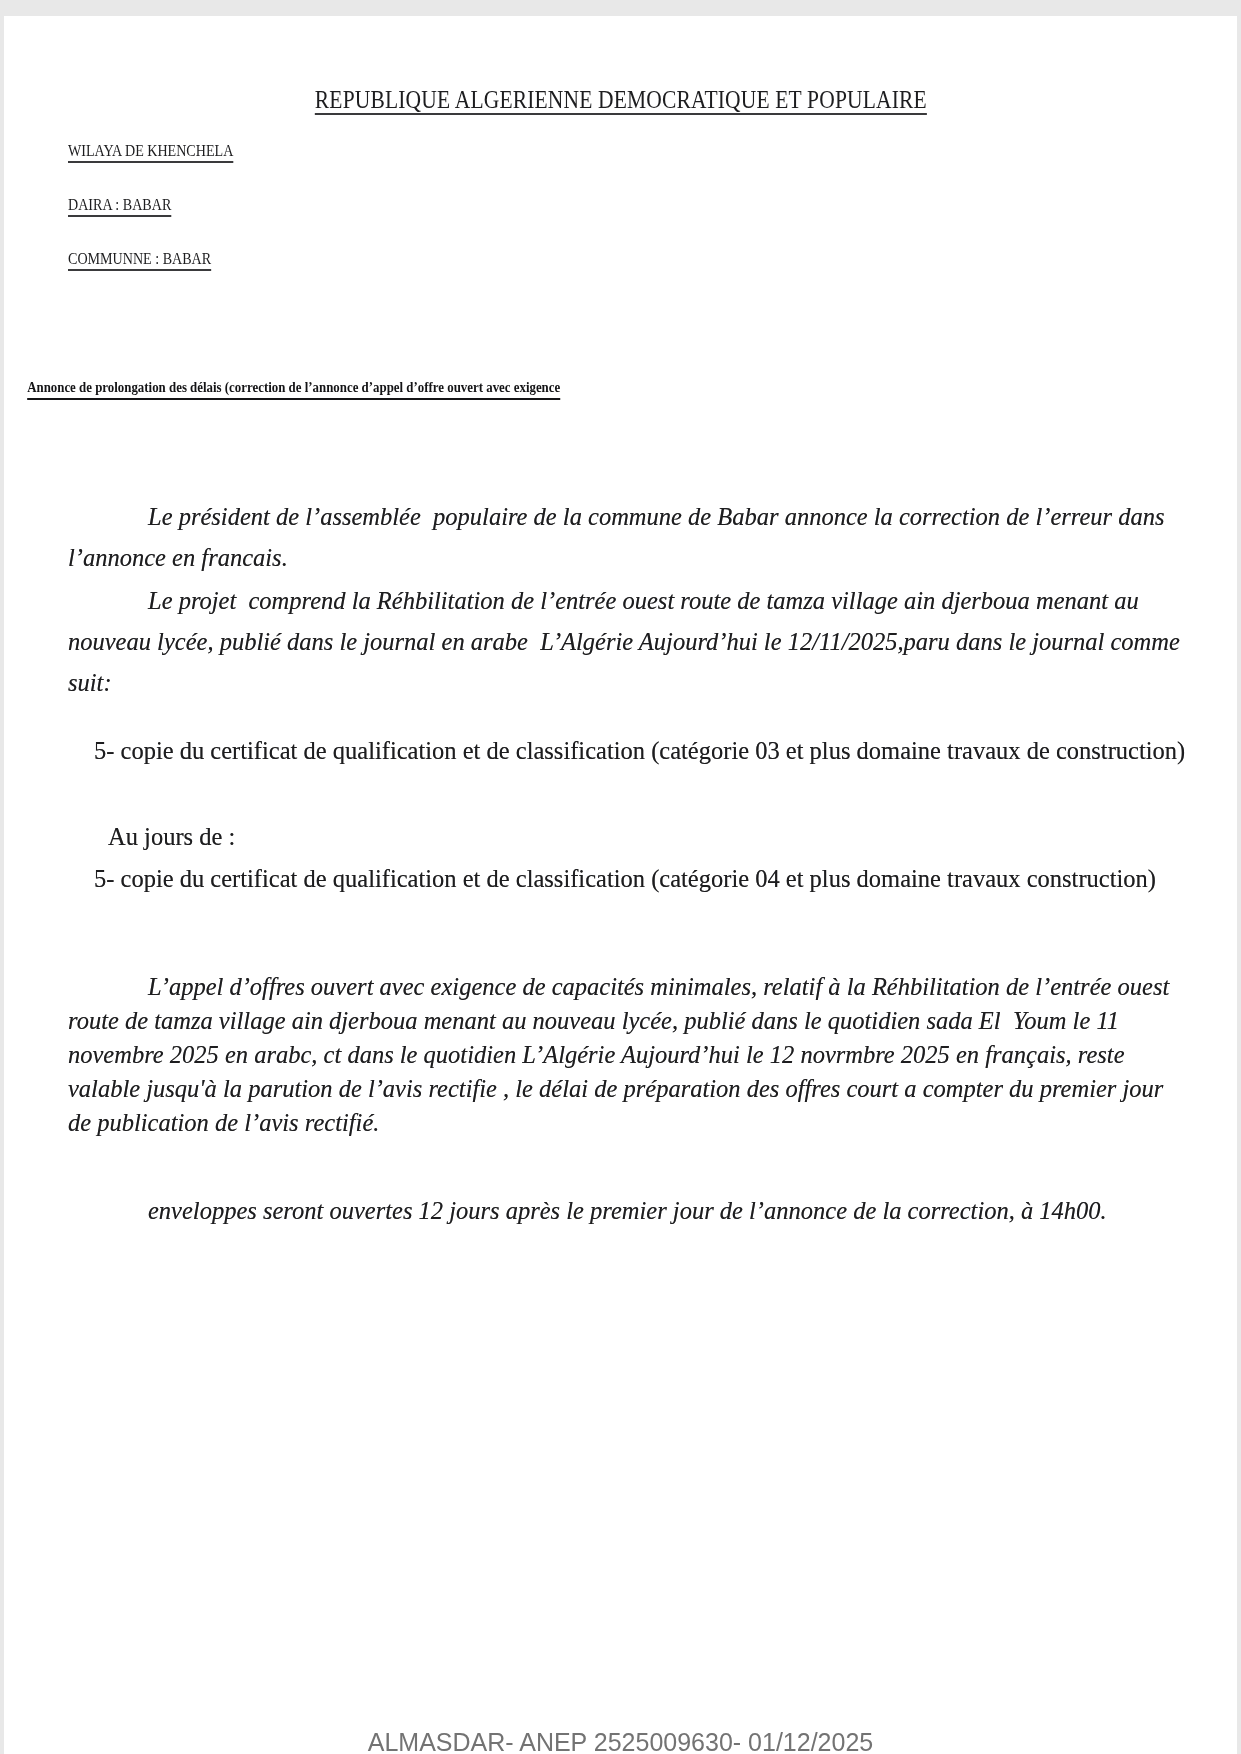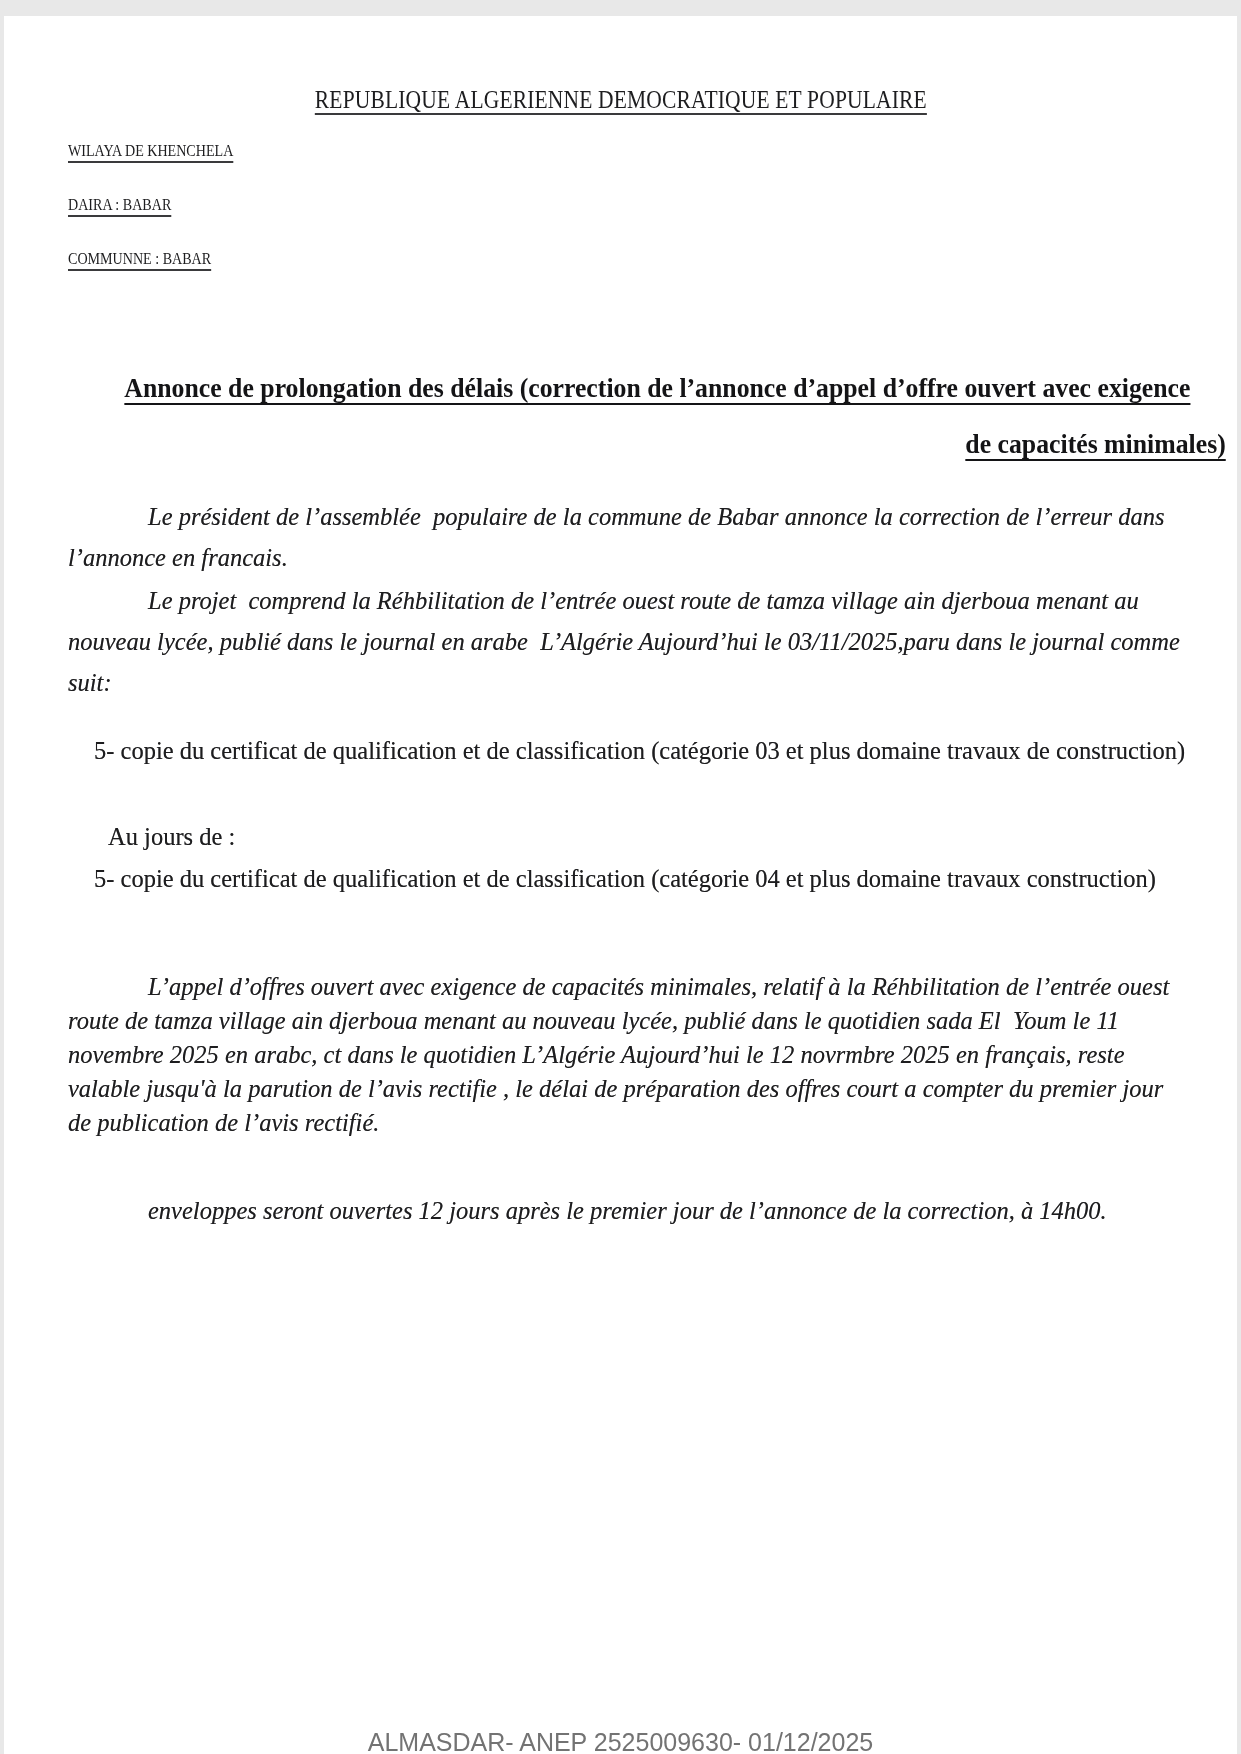--- a/index.html
+++ b/index.html
@@ -47,23 +47,23 @@
   .underlined {
     text-decoration: underline;
     text-underline-offset: 5px;
     text-decoration-thickness: 1.5px;
     text-decoration-color: #3a3a3c;
   }
 
   
   .title-block {
     top: 344px; left: 0; right: 0;
-    text-align: right;
+    text-align: left;
     font-weight: bold;
-    font-size: 28px;
+    font-size: 14px;
     line-height: 56px;
     color: #141416;
   }
   .title-line { white-space: nowrap; }
   .title-line .u-title {
     display: inline-block;
     transform: scaleX(0.92);
     transform-origin: center;
     text-decoration: underline;
     text-underline-offset: 6px;
@@ -115,28 +115,25 @@
   </div>
 
   <div class="abs admin-label commune">
     <span class="u-label underlined">COMMUNNE : BABAR</span>
   </div>
 
   <div class="abs title-block">
     <div class="title-line">
       <span class="u-title">Annonce de prolongation des délais (correction  de  l’annonce d’appel d’offre ouvert avec exigence</span>
     </div>
-    <div class="title-line">
-      <span class="u-title">de capacités minimales)</span>
-    </div>
   </div>
 
   <div class="abs body-text indent p-president">Le président de l’assemblée  populaire de la commune de Babar annonce la correction de l’erreur dans l’annonce en francais.</div>
 
-  <div class="abs body-text indent p-project">Le projet  comprend la Réhbilitation de l’entrée ouest route de tamza village ain djerboua menant au nouveau lycée, publié dans le journal en arabe  L’Algérie Aujourd’hui le 03/11/2025,paru dans le journal comme suit:</div>
+  <div class="abs body-text indent p-project">Le projet  comprend la Réhbilitation de l’entrée ouest route de tamza village ain djerboua menant au nouveau lycée, publié dans le journal en arabe  L’Algérie Aujourd’hui le 12/11/2025,paru dans le journal comme suit:</div>
 
   <div class="abs body-text item-03">5- copie du certificat de qualification et de classification (catégorie 03 et plus domaine travaux de construction)</div>
 
   <div class="abs body-text au-lieu">Au jours de :</div>
 
   <div class="abs body-text item-04">5- copie du certificat de qualification et de classification (catégorie 04 et plus domaine travaux construction)</div>
 
   <div class="abs body-text indent p-appel">L’appel d’offres ouvert avec exigence de capacités minimales, relatif à la Réhbilitation de l’entrée ouest route de tamza village ain djerboua menant au nouveau lycée, publié dans le quotidien sada El  Youm le 11 novembre 2025 en arabc, ct dans le quotidien L’Algérie Aujourd’hui le 12 novrmbre 2025 en français, reste valable jusqu'à la parution de l’avis rectifie , le délai de préparation des offres court a compter du premier jour de publication de l’avis rectifié.</div>
 
   <div class="abs body-text indent p-env">enveloppes seront ouvertes 12 jours après le premier jour de l’annonce de la correction, à 14h00.</div>

